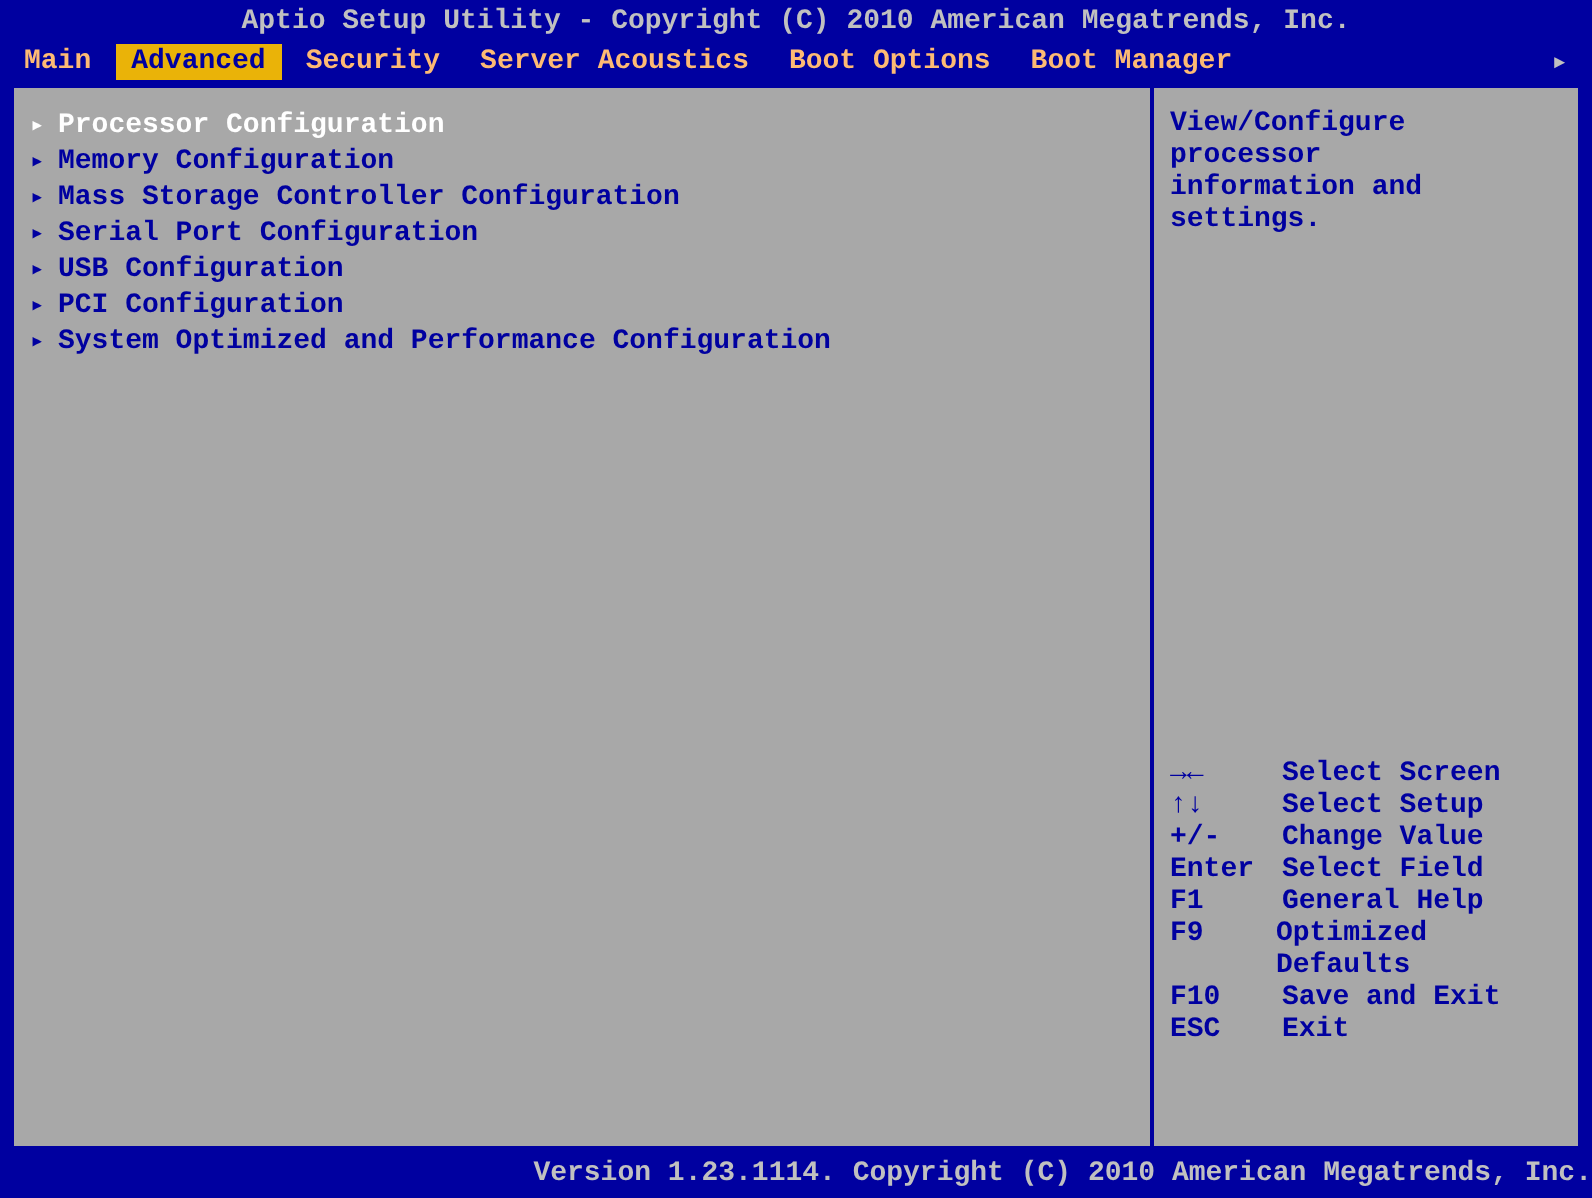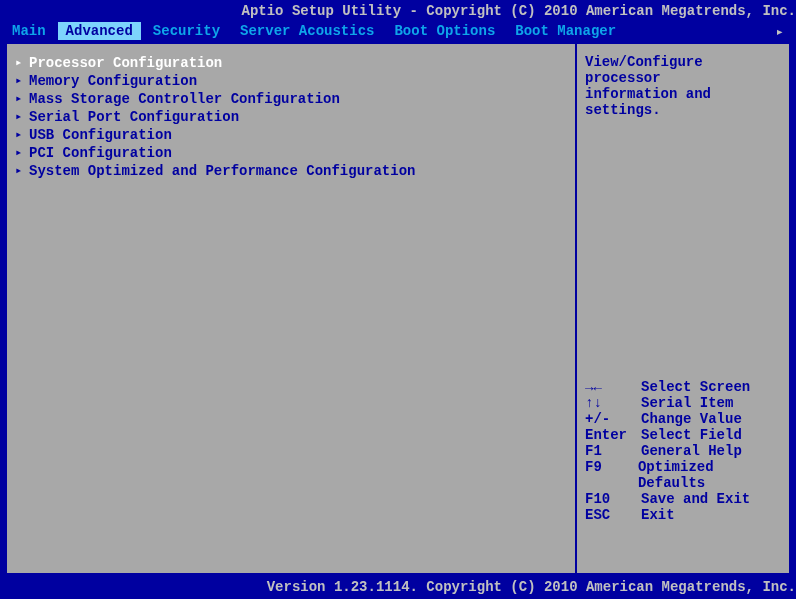--- a/index.html
+++ b/index.html
@@ -19,40 +19,40 @@
     .bios-container {
       width: 796px;
       height: 599px;
       background: #0000a0;
       display: flex;
       flex-direction: column;
     }
     .title-bar {
       background: #0000a0;
       color: #c0c0c0;
-      text-align: right;
+      text-align: center;
       padding: 4px 0;
       height: 22px;
       line-height: 14px;
     }
     .tab-bar {
       background: #0000a0;
       display: flex;
       padding: 0 4px 2px 4px;
       height: 20px;
       align-items: center;
     }
     .tab {
-      color: #0ea5e9;
+      color: #fdba74;
       padding: 1px 8px;
       margin-right: 4px;
       cursor: pointer;
     }
     .tab.active {
-      background: #7dd3fc;
+      background: #eab308;
       color: #0000a0;
     }
     .tab-arrow {
       margin-left: auto;
       color: #c0c0c0;
       padding-right: 8px;
     }
     .main-area {
       flex: 1;
       display: flex;
@@ -170,21 +170,21 @@
         <div>information and settings.</div>
       </div>
 
       <div class="key-hints">
         <div class="key-row">
           <span class="key-name">→←</span>
           <span>Select Screen</span>
         </div>
         <div class="key-row">
           <span class="key-name">↑↓</span>
-          <span>Serial Item</span>
+          <span>Select Setup</span>
         </div>
         <div class="key-row">
           <span class="key-name">+/-</span>
           <span>Change Value</span>
         </div>
         <div class="key-row">
           <span class="key-name">Enter</span>
           <span>Select Field</span>
         </div>
         <div class="key-row">

